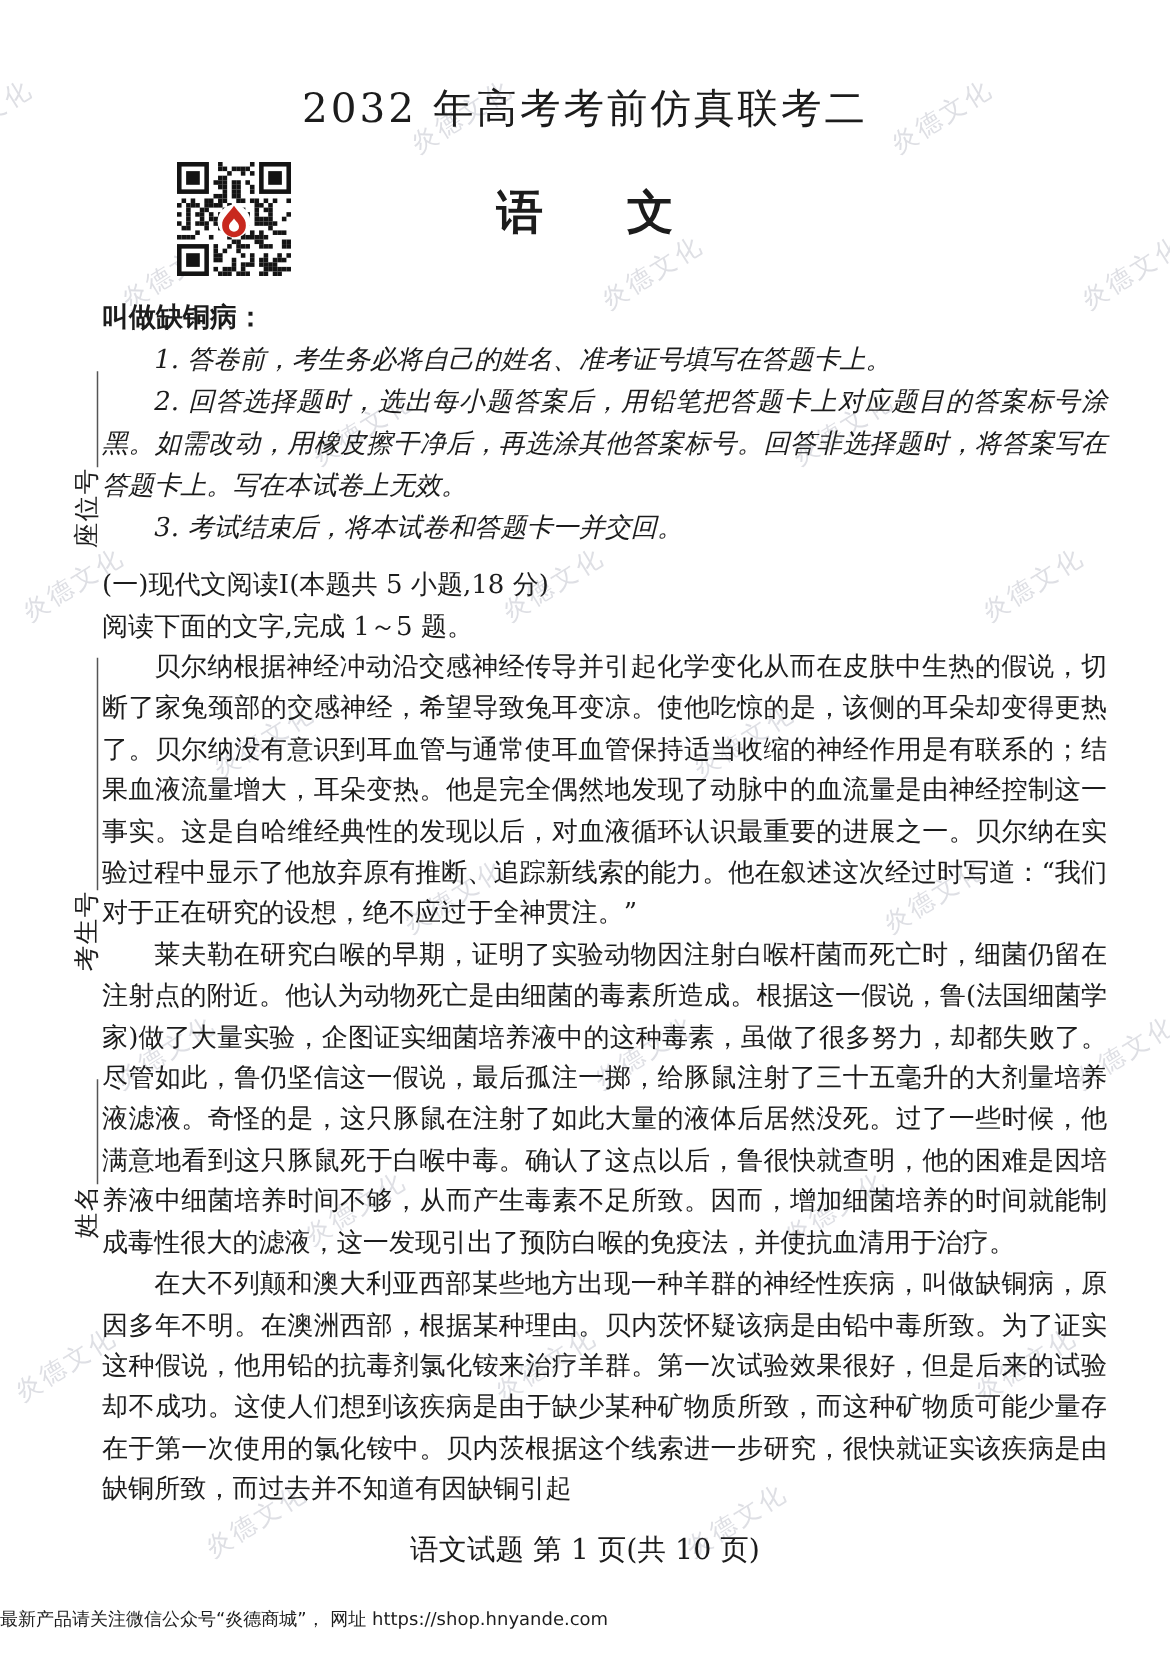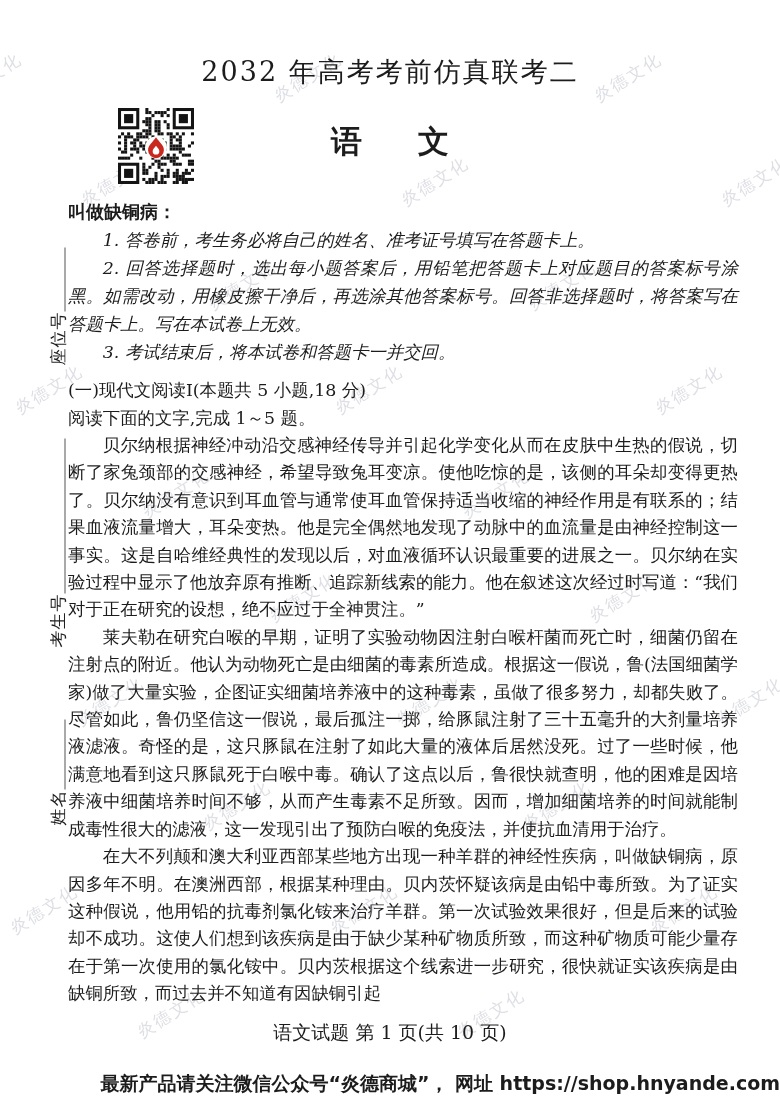--- a/index.html
+++ b/index.html
@@ -54,23 +54,23 @@
   .passage p {
     margin:0; text-indent:2em; text-align:justify;
     font-size:17.4px; line-height:27.4px;
   }
 
   .page-footer {
     position:absolute; top:1020px; left:0; width:100%; text-align:center;
     font-size:19px;
   }
   .promo {
-    position:absolute; top:1071px; left:0; width:100%; text-align:right;
+    position:absolute; top:1071px; left:0; width:100%; text-align:left;
     font-family:"DejaVu Sans","Liberation Sans",sans-serif;
-    font-weight:bold; font-size:19px;
+    font-weight:normal; font-size:12px;
   }
 
   
   .vfield {
     position:absolute; height:22px; display:flex; align-items:center;
     transform:rotate(-90deg); transform-origin:center;
     font-size:17px; letter-spacing:1px; white-space:nowrap;
   }
   .vfield .vline {
     display:inline-block; border-bottom:1px solid #555;

